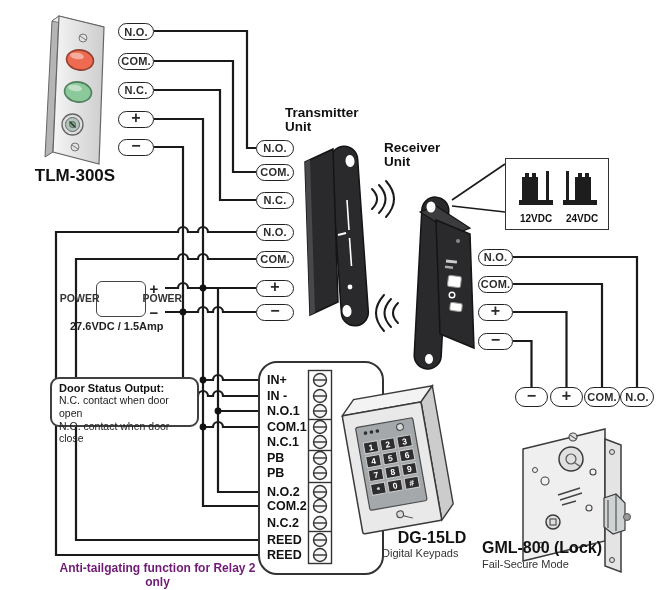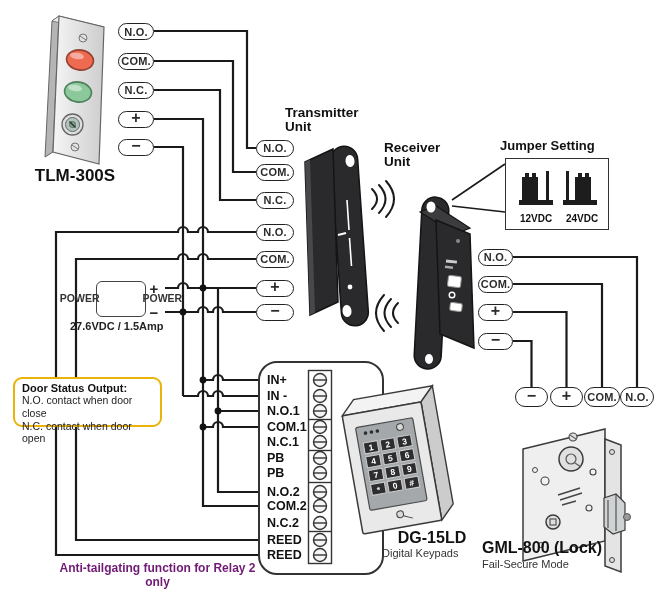--- a/index.html
+++ b/index.html
@@ -15,22 +15,22 @@
   .title-lg{font-size:17px;font-weight:800;text-align:center;color:#111;}
   .title-md{font-size:13.5px;font-weight:800;color:#111;line-height:1.1;}
   .title-model{font-size:16px;font-weight:800;text-align:center;color:#111;}
   .caption{font-size:11px;font-weight:500;text-align:left;color:#333;}
   .sub-bold{font-size:10.5px;font-weight:800;text-align:center;color:#111;}
   .ps-box{position:absolute;box-sizing:border-box;border:1.6px solid #444;border-radius:6px;
           background:#fff;z-index:6;display:flex;flex-direction:row;align-items:center;
           justify-content:center;font-size:10.5px;font-weight:600;color:#333;line-height:1.3;gap:43px;}
   .ps-sign{position:absolute;z-index:6;font-size:15px;font-weight:700;color:#222;
            width:16px;height:16px;display:flex;align-items:center;justify-content:center;}
-  .door-box{position:absolute;box-sizing:border-box;border:2px solid #eab308;border-radius:9px;
-            background:#fff;z-index:6;padding:3px 7px;}
+  .door-box{position:absolute;box-sizing:border-box;border:2px solid #404040;border-radius:9px;
+            background:#fff;z-index:6;padding:3px 7px;margin-left:37px;}
   .door-title{font-size:11px;font-weight:800;color:#111;}
   .door-line{font-size:10.5px;font-weight:500;color:#222;line-height:1.22;}
   .jumper-box{position:absolute;box-sizing:border-box;border:1.8px solid #333;background:transparent;z-index:6;}
   .jp{position:absolute;background:#1d1d1d;}
   .jp-label{position:absolute;font-size:10px;font-weight:700;color:#111;text-align:center;}
   .term-label{position:absolute;left:267px;width:64px;height:16px;line-height:16px;
               font-size:12.5px;font-weight:700;color:#111;z-index:6;}
   .note{font-size:12px;font-weight:800;color:#701a75;text-align:center;}
 </style>
 </head>
@@ -301,21 +301,20 @@
   <div class="pill" style="left:620px;top:387px;width:34px;height:20px">N.O.</div>
 
   <div class="tbox title-lg" style="left:15px;top:166px;width:120px">TLM-300S</div>
 
   <div class="tbox title-md" style="left:285px;top:106px;width:104px">Transmitter</div>
   <div class="tbox title-md" style="left:285px;top:120px;width:104px">Unit</div>
 
   <div class="tbox title-md" style="left:384px;top:141px;width:104px">Receiver</div>
   <div class="tbox title-md" style="left:384px;top:155px;width:104px">Unit</div>
 
-  <div class="tbox title-md" style="left:500px;top:139px;width:114px;font-size:13px">Jumper Setting</div>
   <div class="jumper-box" style="left:505px;top:158px;width:104px;height:72px">
     <div>
       <div class="jp" style="left:13px;top:41px;width:34px;height:5px"></div>
       <div class="jp" style="left:16px;top:18px;width:16px;height:23px"></div>
       <div class="jp" style="left:18.5px;top:14px;width:4px;height:4px"></div>
       <div class="jp" style="left:25.5px;top:14px;width:4px;height:4px"></div>
       <div class="jp" style="left:40px;top:12px;width:3px;height:29px"></div>
     </div>
     <div>
       <div class="jp" style="left:57px;top:41px;width:34px;height:5px"></div>
@@ -331,22 +330,22 @@
   <div class="ps-box" style="left:96px;top:281px;width:50px;height:36px">
     <span>POWER</span>
     <span>POWER</span>
   </div>
   <div class="ps-sign" style="left:146px;top:280px">+</div>
   <div class="ps-sign" style="left:146px;top:304px">−</div>
   <div class="tbox caption" style="left:70px;top:320px;width:112px;font-weight:600;color:#222">27.6VDC / 1.5Amp</div>
 
   <div class="door-box" style="left:13px;top:377px;width:149px;height:50px">
     <div class="door-title">Door Status Output:</div>
+    <div class="door-line">N.C. contact when door open</div>
     <div class="door-line">N.O. contact when door close</div>
-    <div class="door-line">N.C. contact when door open</div>
   </div>
 
   <div class="term-label" style="top:372px">IN+</div>
   <div class="term-label" style="top:388px">IN -</div>
   <div class="term-label" style="top:403px">N.O.1</div>
   <div class="term-label" style="top:419px">COM.1</div>
   <div class="term-label" style="top:434px">N.C.1</div>
   <div class="term-label" style="top:450px">PB</div>
   <div class="term-label" style="top:465px">PB</div>
   <div class="term-label" style="top:484px">N.O.2</div>

